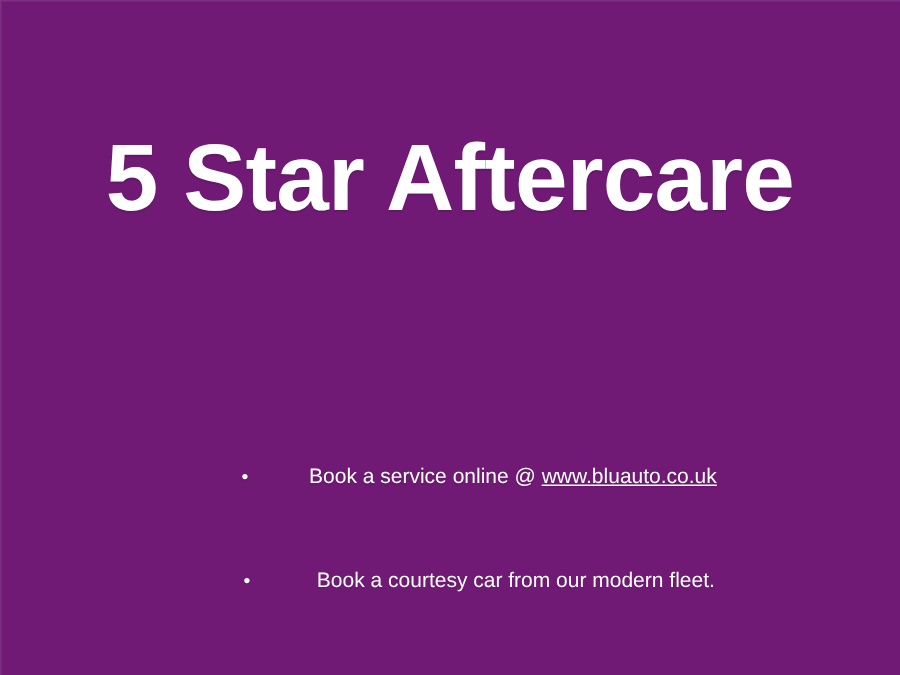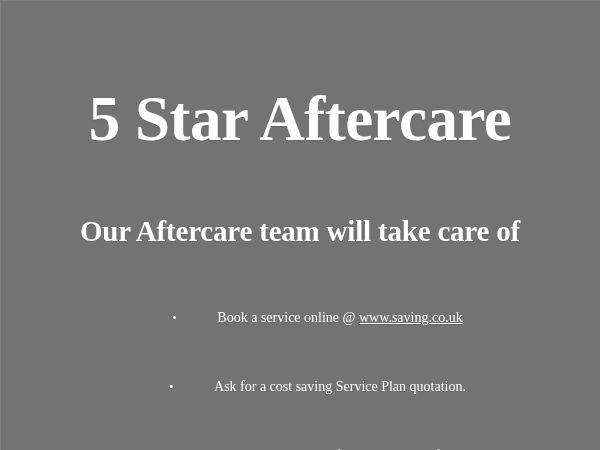--- a/index.html
+++ b/index.html
@@ -113,44 +113,38 @@
   }
 
   .bullet-link {
     text-decoration: underline;
     color: #ffffff;
   }
 </style>
 </head>
 <body>
 
-<div class="slide" style="background: #737373; color: rgb(255, 255, 255); font-family: Liberation Serif, serif;">
+<div class="slide" style="background: #701a75; color: rgb(255, 255, 255);">
   <div class="slide-frame"></div>
 
   <div class="content">
 
     <div class="headline">5 Star Aftercare</div>
 
     <div class="subhead">
-      <span class="line">Our Aftercare team will take care of</span>
     </div>
 
     <ul class="bullets">
 
       <li class="bullet-row">
         <span class="bullet-inner">
-          <span class="bullet-marker">•</span><span class="bullet-text">Book a service online @ </span><a class="bullet-link" href="#">www.saving.co.uk</a>
+          <span class="bullet-marker">•</span><span class="bullet-text">Book a service online @ </span><a class="bullet-link" href="#">www.bluauto.co.uk</a>
         </span>
       </li>
 
-      <li class="bullet-row">
-        <span class="bullet-inner">
-          <span class="bullet-marker">•</span><span class="bullet-text">Ask for a cost saving Service Plan quotation.</span>
-        </span>
-      </li>
 
       <li class="bullet-row">
         <span class="bullet-inner">
           <span class="bullet-marker">•</span><span class="bullet-text"> Book a courtesy car from our modern fleet.</span>
         </span>
       </li>
 
     </ul>
 
   </div>

